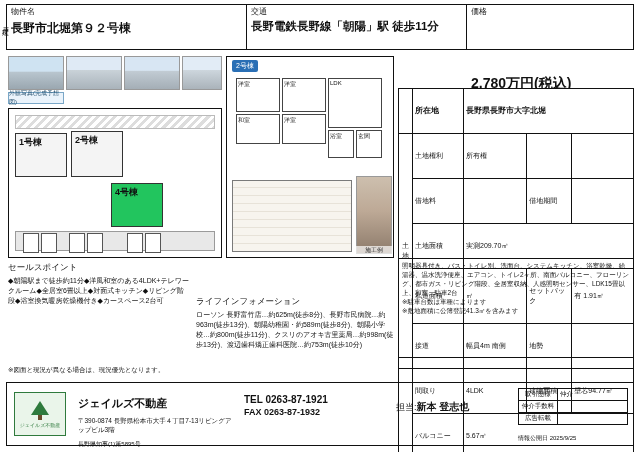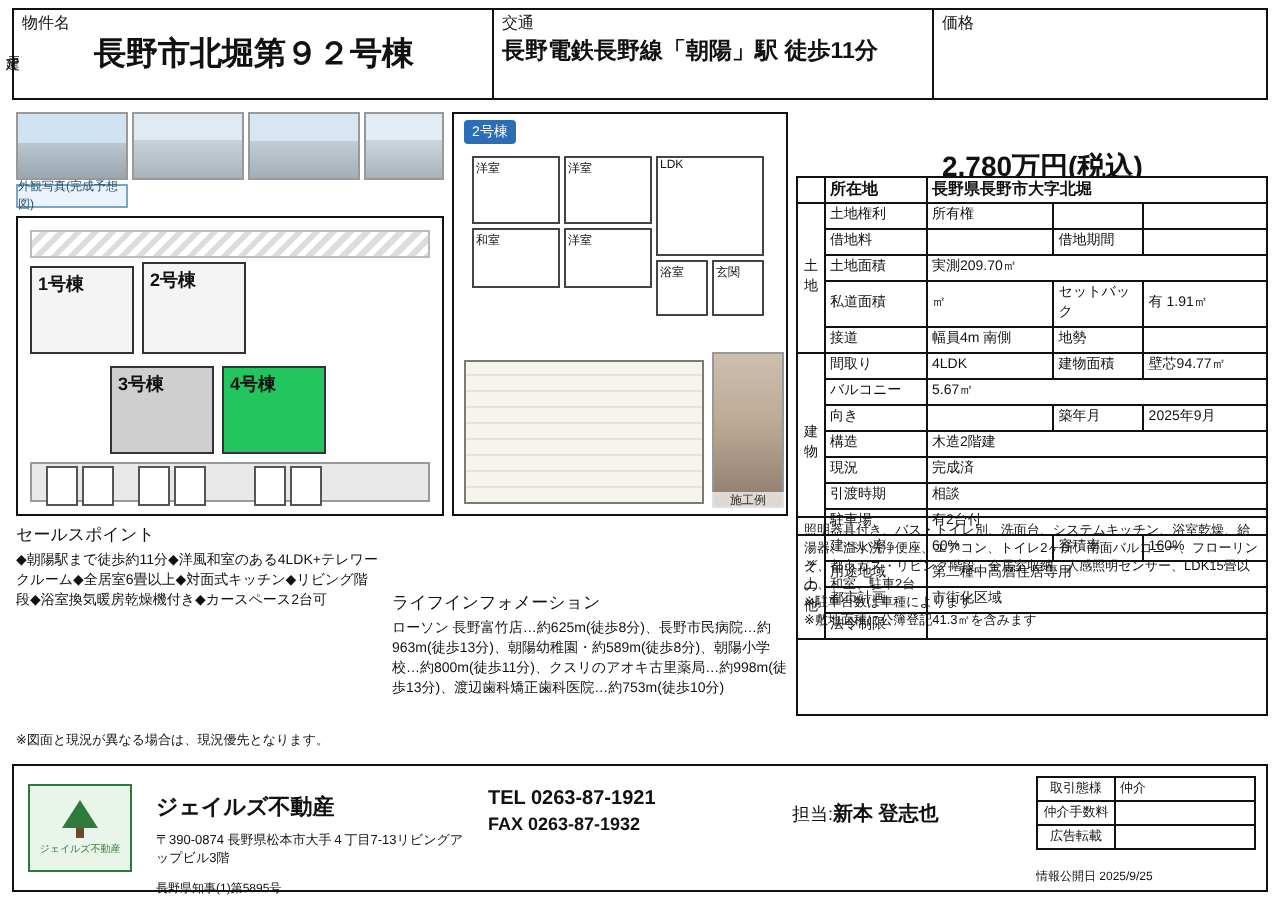--- a/index.html
+++ b/index.html
@@ -8,21 +8,21 @@
 
   
   .hdr{position:absolute;left:6px;top:4px;width:628px;height:46px;display:flex;border:1px solid #111;box-sizing:border-box;}
   .hdr .cell{box-sizing:border-box;border-right:1px solid #111;display:flex;flex-direction:column;}
   .hdr .cell:last-child{border-right:none;gap:15px;}
   .hdr .lbl{font-size:8px;padding:2px 4px 0 4px;line-height:10px;}
   .hdr .val{font-weight:bold;padding:0 4px;line-height:14px;}
   .c1{width:240px;}
   .c2{width:220px;}
   .c3{width:166px;}
-  .c1 .val{font-size:16px;padding-top:4px;margin-left:36px;}
+  .c1 .val{font-size:12px;padding-top:4px;}
   .c2 .val{font-size:11.5px;padding-top:2px;}
   .c3 .val{font-size:14px;padding-top:4px;margin-top:40px;}
 
   
   .vtab{position:absolute;left:0px;top:4px;width:10px;height:46px;display:flex;align-items:center;justify-content:center;}
   .vtab span{writing-mode:vertical-rl;font-size:7px;letter-spacing:1px;}
 
   
   .photo{position:absolute;border:1px solid #999;box-sizing:border-box;overflow:hidden;background:#ddd;}
   .ph1{left:8px;top:56px;width:56px;height:34px;background:linear-gradient(180deg,#cfe3f2 0%,#cfe3f2 45%,#b9c6cf 46%,#9aa7b0 100%);}
@@ -50,21 +50,21 @@
   .room{position:absolute;border:1px solid #444;box-sizing:border-box;font-size:6px;padding:1px;background:#fff;}
   .fp-map{position:absolute;left:232px;top:180px;width:120px;height:72px;border:1px solid #7a7a7a;background:
      repeating-linear-gradient(0deg,#f7f4ee,#f7f4ee 7px,#e7e2d8 7px,#e7e2d8 8px),
      repeating-linear-gradient(90deg,rgba(0,0,0,0),rgba(0,0,0,0) 11px,#e2ddd2 11px,#e2ddd2 12px);
      box-sizing:border-box;}
   .fp-photo{position:absolute;left:356px;top:176px;width:36px;height:78px;border:1px solid #999;background:linear-gradient(180deg,#cdbfae 0%,#bda996 45%,#8d7b6b 100%);box-sizing:border-box;}
   .fp-caption{position:absolute;left:356px;top:246px;width:36px;font-size:6px;text-align:center;color:#333;background:rgba(255,255,255,.7);}
 
   
   .spec{position:absolute;left:398px;top:88px;width:236px;border-collapse:collapse;font-size:7px;}
-  .spec td{border:1px solid #111;padding:1px 2px;line-height:10px;height:10px;}
+  .spec td{border:1px solid #111;padding:17px 2px;line-height:10px;height:10px;}
   .spec .sidebar{width:9px;text-align:center;background:#fff;font-size:7px;}
   .spec .k{width:46px;background:#fff;}
   .spec .k2{width:40px;background:#fff;}
   .addr-row td{font-weight:bold;font-size:8px;background:#fff;}
 
   
   .bikou{position:absolute;left:398px;top:258px;width:236px;font-size:6.5px;line-height:9px;border:1px solid #111;box-sizing:border-box;padding:2px 3px;height:100px;}
   .bikou .v{display:block;}
 
   
@@ -126,23 +126,20 @@
   <div class="phlabel">外観写真(完成予想図)</div>
 
   <div class="siteplan">
     <div class="hatch"></div>
     <div class="lot l1">
         <span>1号棟</span>
       </div>
     <div class="lot l2">
         <span>2号棟</span>
       </div>
-    <div class="lot l3">
-        <span>3号棟</span>
-      </div>
     <div class="lot l4">
         <span>4号棟</span>
       </div>
     <div class="roadband"></div>
     <div class="parkmark" style="left:14px;top:124px;"></div>
     <div class="parkmark" style="left:32px;top:124px;"></div>
     <div class="parkmark" style="left:60px;top:124px;"></div>
     <div class="parkmark" style="left:78px;top:124px;"></div>
     <div class="parkmark" style="left:118px;top:124px;"></div>
     <div class="parkmark" style="left:136px;top:124px;"></div>

